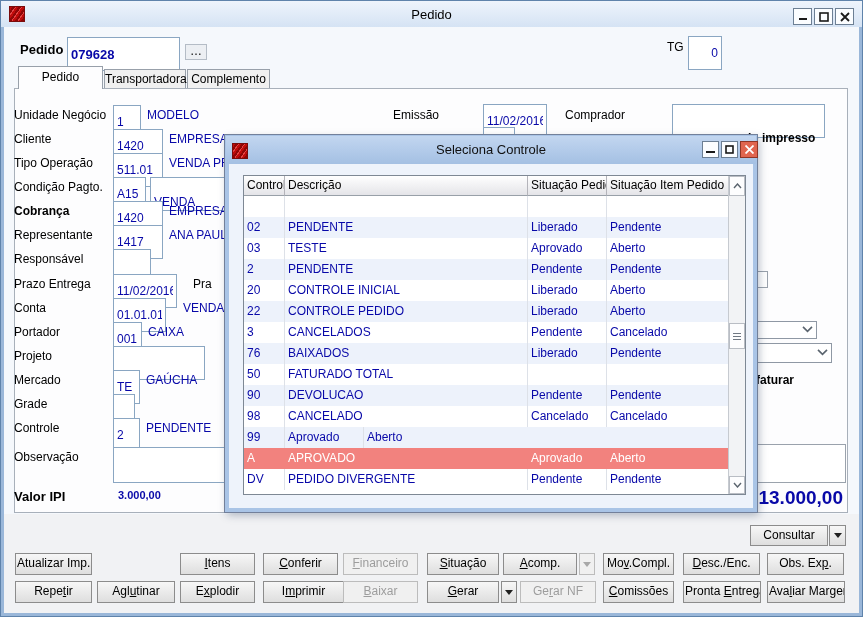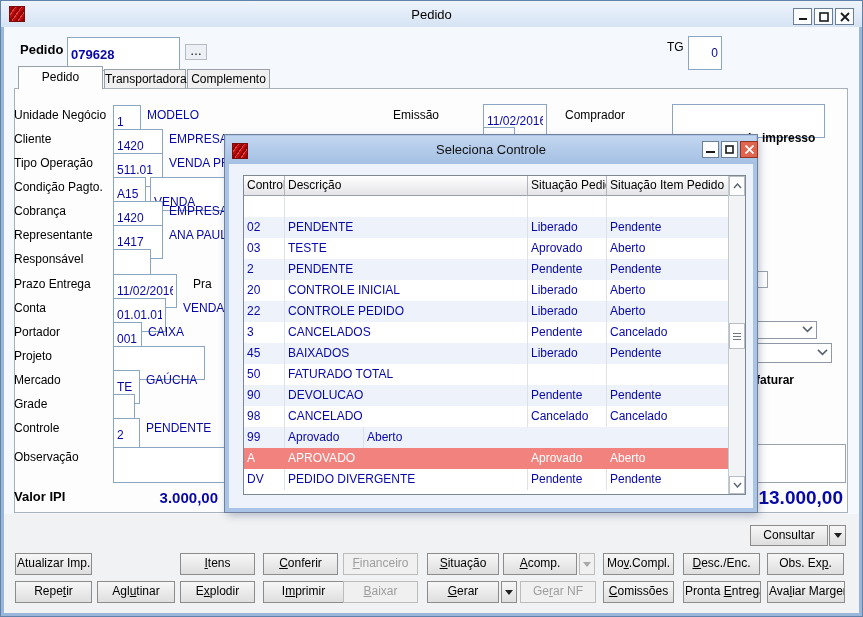--- a/index.html
+++ b/index.html
@@ -109,21 +109,21 @@
       <span class="desc" style="left: 147px; top: 108px;">MODELO</span>
       <span class="lbl" style="left: 14px; top: 132px;">Cliente</span>
       <input class="inp" value="1420" style="left: 113px; top: 129px; width: 50px;">
       <span class="desc" style="left: 169px; top: 132px;">EMPRESA A</span>
       <span class="lbl" style="left: 14px; top: 156px;">Tipo Operação</span>
       <input class="inp" value="511.01" style="left: 113px; top: 153px; width: 50px;">
       <span class="desc" style="left: 169px; top: 156px;">VENDA PRO</span>
       <span class="lbl" style="left: 14px; top: 180px;">Condição Pagto.</span>
       <input class="inp" value="A15" style="left: 113px; top: 177px; width: 33px;">
       <div class="inp" style="left: 150px; top: 177px; width: 92px; line-height: 17px; overflow: hidden;">VENDA PRAZO 6</div>
-      <span class="lbl" style="left: 14px; top: 204px;">Cobrança</span>
+      <span class="lbl" style="left: 14px; top: 204px; font-weight: bold;">Cobrança</span>
       <input class="inp" value="1420" style="left: 113px; top: 201px; width: 50px;">
       <span class="desc" style="left: 169px; top: 204px;">EMPRESA A</span>
       <span class="lbl" style="left: 14px; top: 228px;">Representante</span>
       <input class="inp" value="1417" style="left: 113px; top: 225px; width: 50px;">
       <span class="desc" style="left: 169px; top: 228px;">ANA PAULA</span>
       <span class="lbl" style="left: 14px; top: 252px;">Responsável</span>
       <input class="inp" value="" style="left: 113px; top: 249px; width: 38px;">
       <span class="lbl" style="left: 14px; top: 277px;">Prazo Entrega</span>
       <input class="inp" value="11/02/2016" style="left: 113px; top: 274px; width: 64px;">
       <span class="lbl" style="left: 193px; top: 277px;">Pra</span>
@@ -163,21 +163,21 @@
   </div>
   <div class="combo" style="left:690px;top:343px;width:142px;height:20px;">
     <svg class="chev" width="11" height="7">
         <path d="M1 1 L5.5 5.5 L10 1" fill="none" stroke="#5a646e" stroke-width="1.6"></path>
       </svg>
   </div>
   <span class="lbl b" style="left:756px;top:373px;">faturar</span>
   <div class="frag-box" style="left:700px;top:444px;width:146px;height:39px;"></div>
 
   <span class="lbl b" style="left:14px;top:489px;font-size:13px;">Valor IPI</span>
-  <span class="lbl b navy" style="left:118px;top:489px;width:100px;text-align:right;font-size:15px;">3.000,00</span>
+  <span class="lbl b navy" style="left:118px;top:489px;width:100px;font-size:11px;">3.000,00</span>
   <span class="lbl b navy" style="left:723px;top:487px;width:120px;text-align:right;font-size:19px;">13.000,00</span>
 
   <div class="btn" style="left:750px;top:525px;width:78px;height:21px;"><span>Consultar</span></div>
   <div class="btn arrowbtn" style="left:829px;top:525px;width:17px;height:21px;">
       <span class="tri"></span>
     </div>
 
   <div id="btnrows">
       <div class="btn" style="left: 15px; top: 553px; width: 77px;">Atualizar Imp.</div>
       <div class="btn" style="left: 180px; top: 553px; width: 75px;"><span><u>I</u>tens</span></div>
@@ -271,21 +271,21 @@
             <div class="gc gc2">Liberado</div>
             <div class="gc gc3">Aberto</div>
           </div>
           <div class="grow">
             <div class="gc gc0">3</div>
             <div class="gc gc1">CANCELADOS</div>
             <div class="gc gc2">Pendente</div>
             <div class="gc gc3">Cancelado</div>
           </div>
           <div class="grow alt">
-            <div class="gc gc0">45</div>
+            <div class="gc gc0">76</div>
             <div class="gc gc1">BAIXADOS</div>
             <div class="gc gc2">Liberado</div>
             <div class="gc gc3">Pendente</div>
           </div>
           <div class="grow">
             <div class="gc gc0">50</div>
             <div class="gc gc1">FATURADO TOTAL</div>
             <div class="gc gc2"></div>
             <div class="gc gc3"></div>
           </div>

